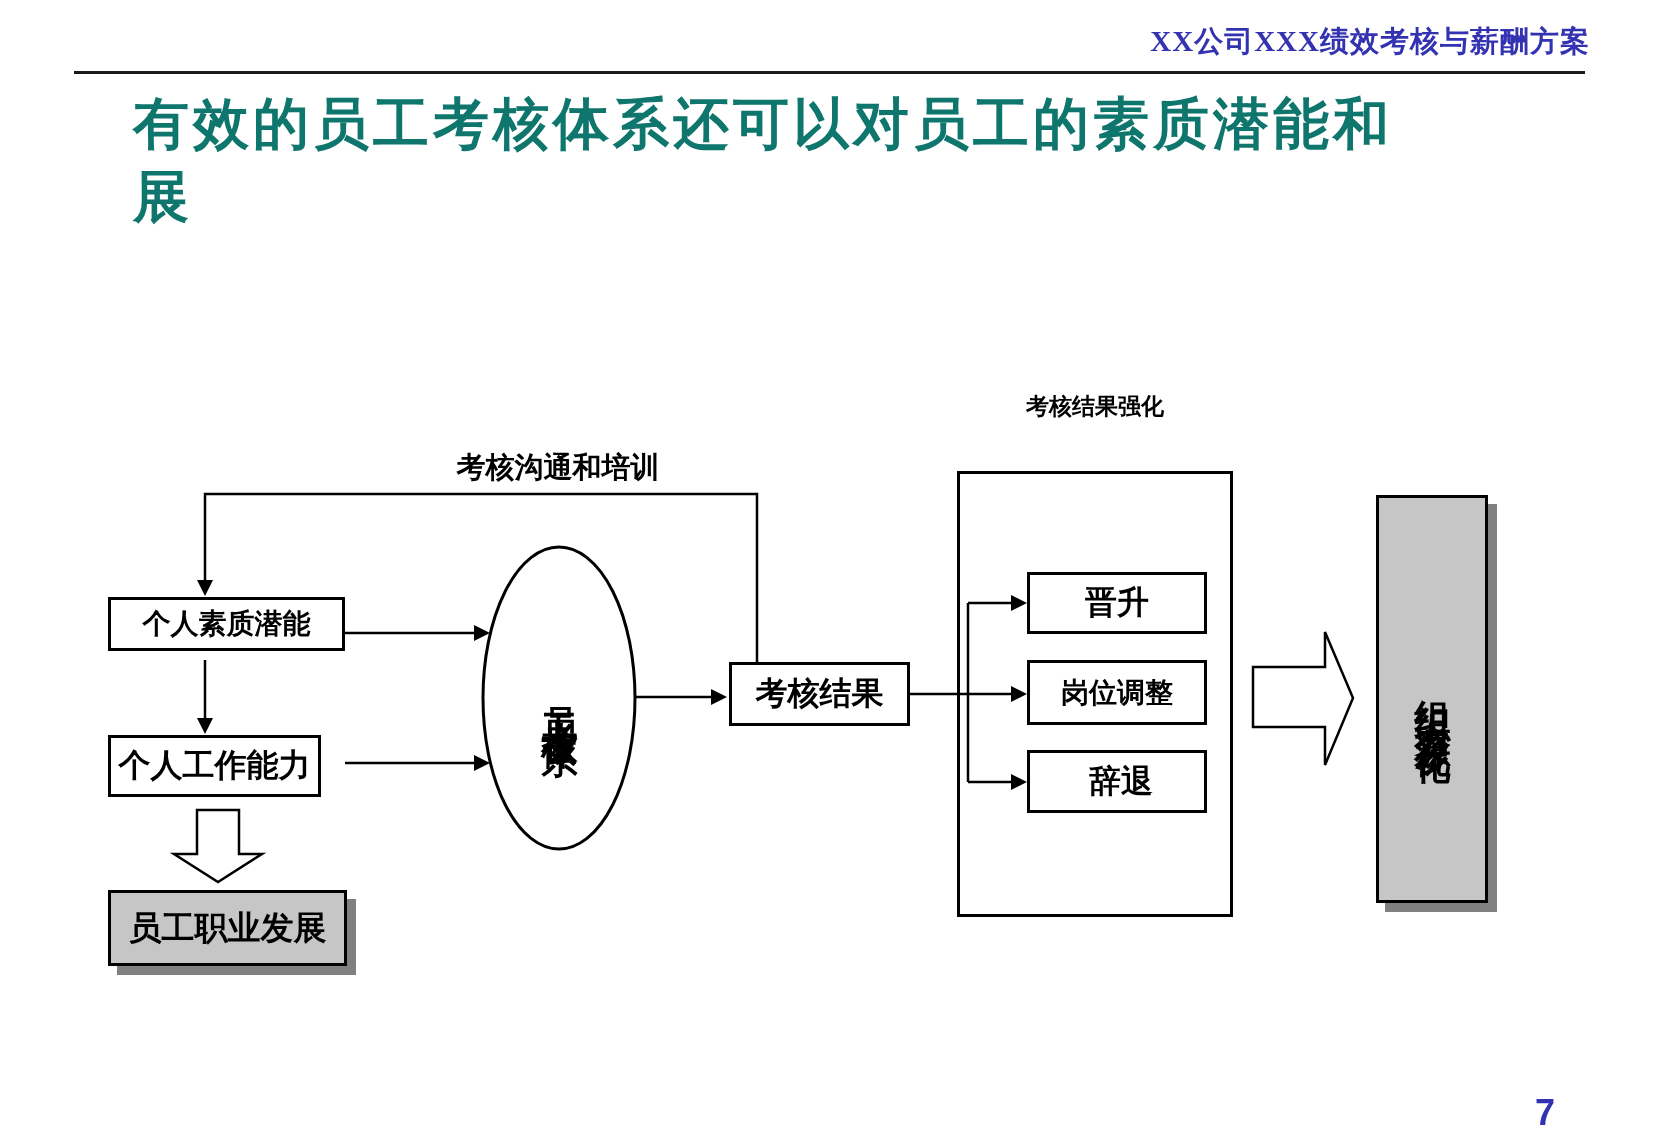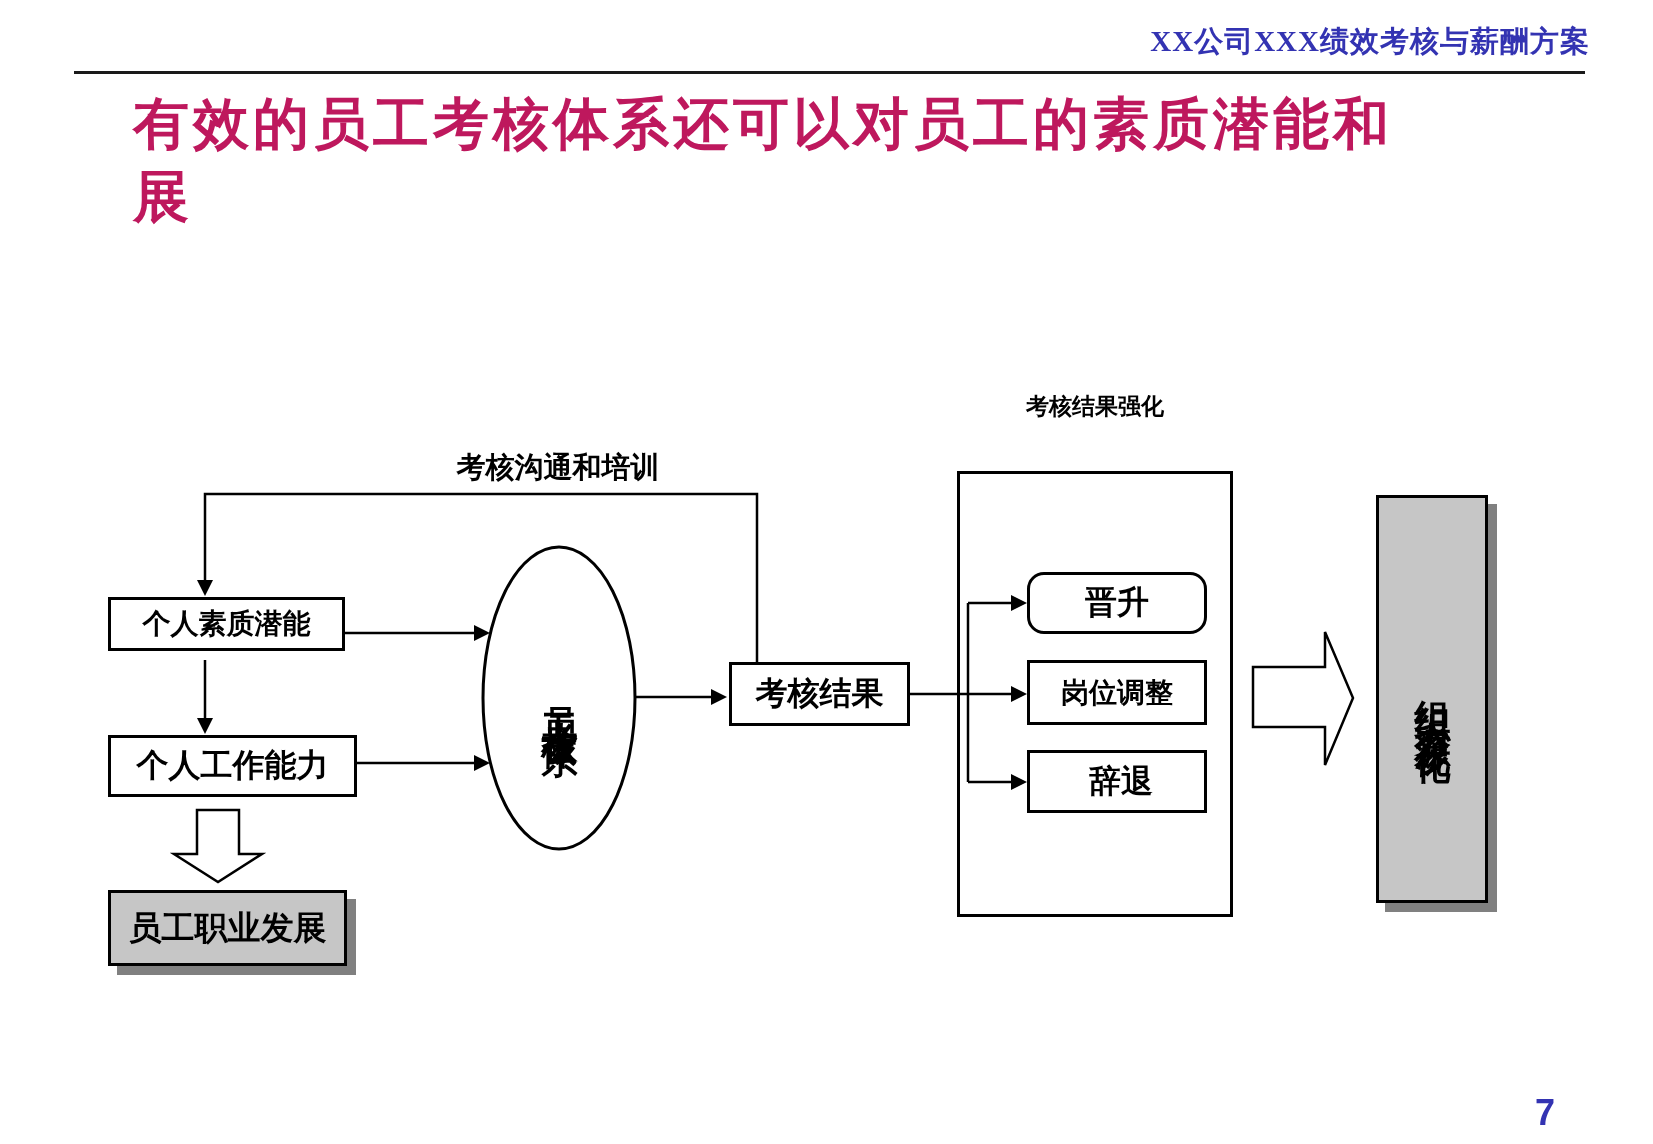--- a/index.html
+++ b/index.html
@@ -9,21 +9,21 @@
   
   .hdr{position:absolute;top:22px;left:0;right:63px;text-align:right;
        font-family:"Liberation Serif","DejaVu Serif",serif;
        font-weight:bold;font-size:29px;color:#3333b2;letter-spacing:1px;}
   .hdr-rule{position:absolute;left:74px;top:71px;width:1511px;height:0;
        border-top:3px solid #1a1a1a;}
 
   
   .title{position:absolute;left:133px;top:88px;width:1330px;
        font-family:"Liberation Serif","DejaVu Serif",serif;
-       font-weight:bold;color:#be185d;font-size:56px;line-height:73px;letter-spacing:4px;}
+       font-weight:bold;color:#0f766e;font-size:56px;line-height:73px;letter-spacing:4px;}
 
   
   svg.wires{position:absolute;left:0;top:0;width:1653px;height:1144px;z-index:1;}
   .node{position:absolute;z-index:2;display:flex;align-items:center;justify-content:center;
         font-weight:bold;color:#000;background:#fff;border:3px solid #000;box-sizing:border-box;}
   .node-gray{background:#c6c6c6;box-shadow:9px 9px 0 0 #808080;}
   .bigbox{position:absolute;z-index:2;border:3px solid #000;background:transparent;box-sizing:border-box;}
   .diag-label{position:absolute;z-index:3;font-weight:bold;color:#000;text-align:center;}
   .vtext{writing-mode:vertical-rl;text-orientation:upright;letter-spacing:7px;}
 
@@ -71,29 +71,29 @@
 
     <polygon points="197,810 239,810 239,854 262,854 218,882 174,854 197,854" fill="#fff" stroke="#000" stroke-width="2.5"></polygon>
 
     <polygon points="1253,667 1325,667 1325,632 1353,698 1325,765 1325,727 1253,727" fill="#fff" stroke="#000" stroke-width="2.5"></polygon>
   </svg>
 
   <div class="diag-label" style="left:418px;top:448px;width:280px;font-size:29px;">考核沟通和培训</div>
   <div class="diag-label" style="left:957px;top:391px;width:276px;font-size:23px;">考核结果强化</div>
 
   <div class="node" style="left:108px;top:597px;width:237px;height:54px;font-size:28px;">个人素质潜能</div>
-  <div class="node" style="left:108px;top:735px;width:249px;height:62px;font-size:32px;">个人工作能力</div>
+  <div class="node" style="left:108px;top:735px;width:213px;height:62px;font-size:32px;">个人工作能力</div>
   <div class="node node-gray" style="left:108px;top:890px;width:239px;height:76px;font-size:33px;">员工职业发展</div>
 
   <div class="diag-label vtext" style="left:534px;top:560px;width:50px;height:276px;font-size:36px;
        display:flex;align-items:center;justify-content:center;">员工考核体系</div>
 
   <div class="node" style="left:729px;top:662px;width:181px;height:64px;font-size:32px;">考核结果</div>
 
   <div class="bigbox" style="left:957px;top:471px;width:276px;height:446px;"></div>
-  <div class="node" style="left:1027px;top:572px;width:180px;height:62px;font-size:32px;border-radius:17px;">晋升</div>
+  <div class="node" style="left:1027px;top:572px;width:180px;height:62px;font-size:32px;">晋升</div>
   <div class="node" style="left:1027px;top:660px;width:180px;height:65px;font-size:28px;">岗位调整</div>
   <div class="node" style="left:1027px;top:750px;width:180px;height:63px;font-size:32px;padding-left:8px;">辞退</div>
 
   <div class="node node-gray vtext" style="left:1376px;top:495px;width:112px;height:408px;font-size:36px;">组织人力资源优化</div>
 
   <div class="pageno">7</div>
 </div>
 
 </body></html>

